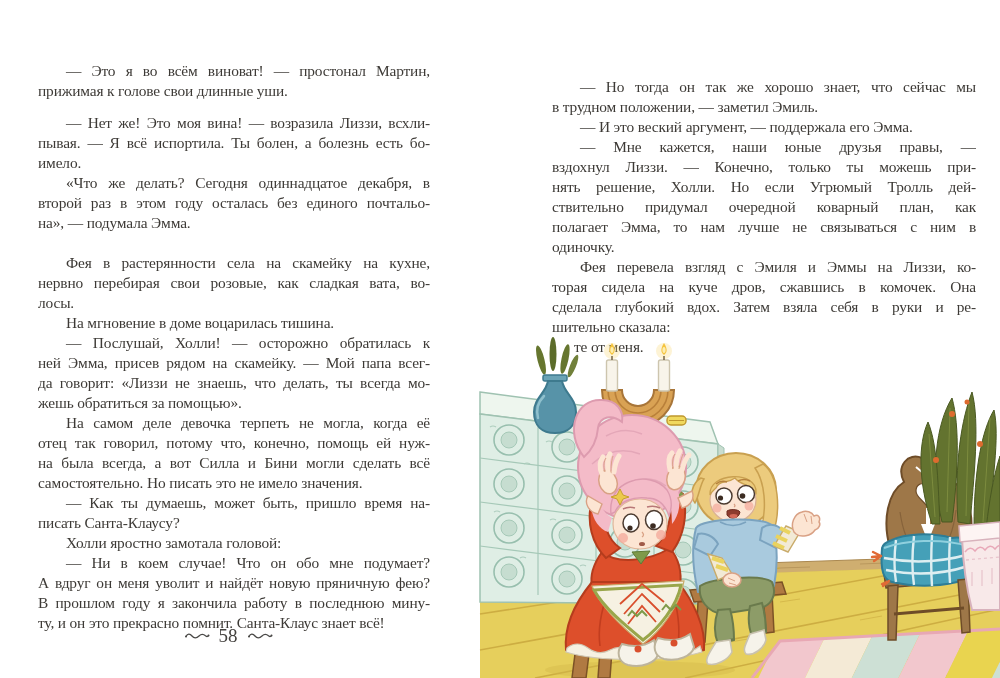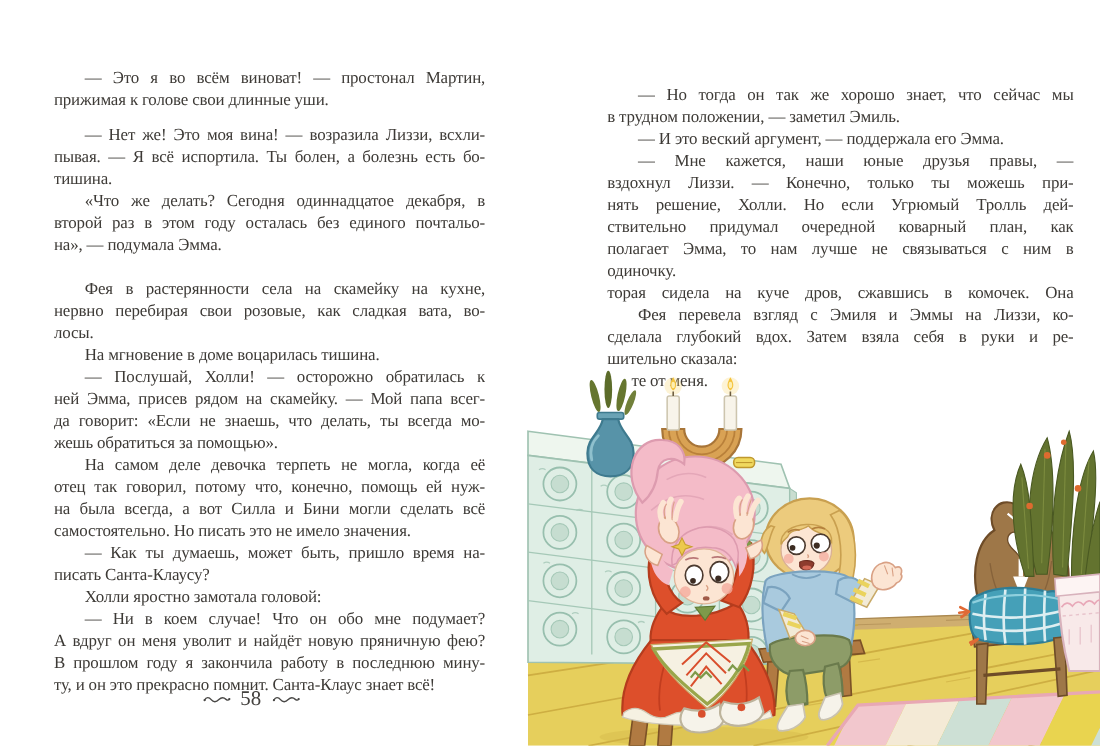--- a/index.html
+++ b/index.html
@@ -6,21 +6,21 @@
   body{
     width:1000px;height:678px;position:relative;overflow:hidden;
     background:var(--page-bg,#ffffff);
     font-family:"Liberation Serif","DejaVu Serif",serif;
   }
   .page-text{
     position:absolute;
     color:var(--text,#3d3a36);
     font-size:15.4px;line-height:20px;letter-spacing:-0.15px;
   }
-  #left-text{left:49px;top:61px;width:392px;}
+  #left-text{left:38px;top:61px;width:392px;}
   #right-text{left:552px;top:61px;width:424px;margin-top:16px;}
   .line{
     height:20px;overflow:hidden;
     text-align:justify;text-align-last:justify;
   }
   .line.last{text-align-last:left;}
   #page-number-row{
     position:absolute;left:32px;top:623px;width:392px;height:26px;
     display:flex;align-items:center;justify-content:center;gap:9px;
     color:var(--pagenum,#44423f);font-size:19px;
@@ -34,31 +34,31 @@
 </head>
 <body>
 
 <div>
 
   <div id="left-text" class="page-text">
       <div class="line" style="text-indent: 28px;">— Это я во всём виноват! — простонал Мартин,</div>
       <div class="line last">прижимая к голове свои длинные уши.</div>
       <div class="line" style="text-indent: 28px; margin-top: 12px;">— Нет же! Это моя вина! — возразила Лиззи, всхли-</div>
       <div class="line">пывая. — Я всё испортила. Ты болен, а болезнь есть бо-</div>
-      <div class="line last">тишина.</div>
+      <div class="line last">имело.</div>
       <div class="line" style="text-indent: 28px;">«Что же делать? Сегодня одиннадцатое декабря, в</div>
       <div class="line">второй раз в этом году осталась без единого почтальо-</div>
       <div class="line last">на», — подумала Эмма.</div>
       <div class="line" style="text-indent: 28px; margin-top: 20px;">Фея в растерянности села на скамейку на кухне,</div>
       <div class="line">нервно перебирая свои розовые, как сладкая вата, во-</div>
       <div class="line last">лосы.</div>
       <div class="line last" style="text-indent: 28px;">На мгновение в доме воцарилась тишина.</div>
       <div class="line" style="text-indent: 28px;">— Послушай, Холли! — осторожно обратилась к</div>
       <div class="line">ней Эмма, присев рядом на скамейку. — Мой папа всег-</div>
-      <div class="line">да говорит: «Если не знаешь, что делать, ты всегда мо-</div>
+      <div class="line">да говорит: «Лиззи не знаешь, что делать, ты всегда мо-</div>
       <div class="line last">жешь обратиться за помощью».</div>
       <div class="line" style="text-indent: 28px;">На самом деле девочка терпеть не могла, когда её</div>
       <div class="line">отец так говорил, потому что, конечно, помощь ей нуж-</div>
       <div class="line">на была всегда, а вот Силла и Бини могли сделать всё</div>
       <div class="line last">самостоятельно. Но писать это не имело значения.</div>
       <div class="line" style="text-indent: 28px;">— Как ты думаешь, может быть, пришло время на-</div>
       <div class="line last">писать Санта-Клаусу?</div>
       <div class="line last" style="text-indent: 28px;">Холли яростно замотала головой:</div>
       <div class="line" style="text-indent: 28px;">— Ни в коем случае! Что он обо мне подумает?</div>
       <div class="line">А вдруг он меня уволит и найдёт новую пряничную фею?</div>
@@ -83,22 +83,22 @@
   <div id="right-text" class="page-text">
       <div class="line" style="text-indent: 28px;">— Но тогда он так же хорошо знает, что сейчас мы</div>
       <div class="line last">в трудном положении, — заметил Эмиль.</div>
       <div class="line last" style="text-indent: 28px;">— И это веский аргумент, — поддержала его Эмма.</div>
       <div class="line" style="text-indent: 28px;">— Мне кажется, наши юные друзья правы, —</div>
       <div class="line">вздохнул Лиззи. — Конечно, только ты можешь при-</div>
       <div class="line">нять решение, Холли. Но если Угрюмый Тролль дей-</div>
       <div class="line">ствительно придумал очередной коварный план, как</div>
       <div class="line">полагает Эмма, то нам лучше не связываться с ним в</div>
       <div class="line last">одиночку.</div>
+      <div class="line" style="text-indent: 28px;">Фея перевела взгляд с Эмиля и Эммы на Лиззи, ко-</div>
       <div class="line">торая сидела на куче дров, сжавшись в комочек. Она</div>
-      <div class="line" style="text-indent: 28px;">Фея перевела взгляд с Эмиля и Эммы на Лиззи, ко-</div>
       <div class="line">сделала глубокий вдох. Затем взяла себя в руки и ре-</div>
       <div class="line last">шительно сказала:</div>
       <div class="line last" style="padding-left: 22px;">те от меня.</div>
     </div>
 
   <div id="illustration">
     <svg width="520" height="326" viewBox="0 0 520 326">
       <defs>
         <clipPath id="stoveClip">
             <polygon points="0,62 238,92 238,252 0,250"></polygon>

